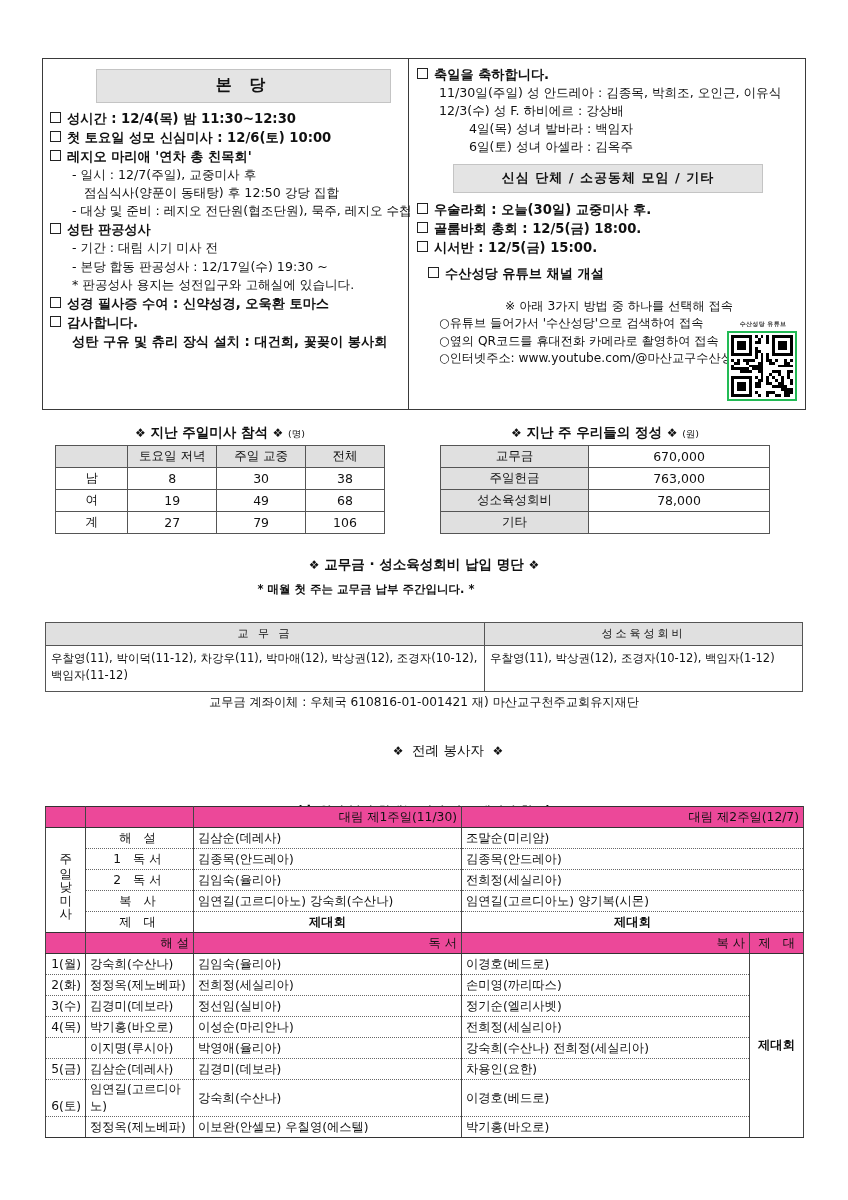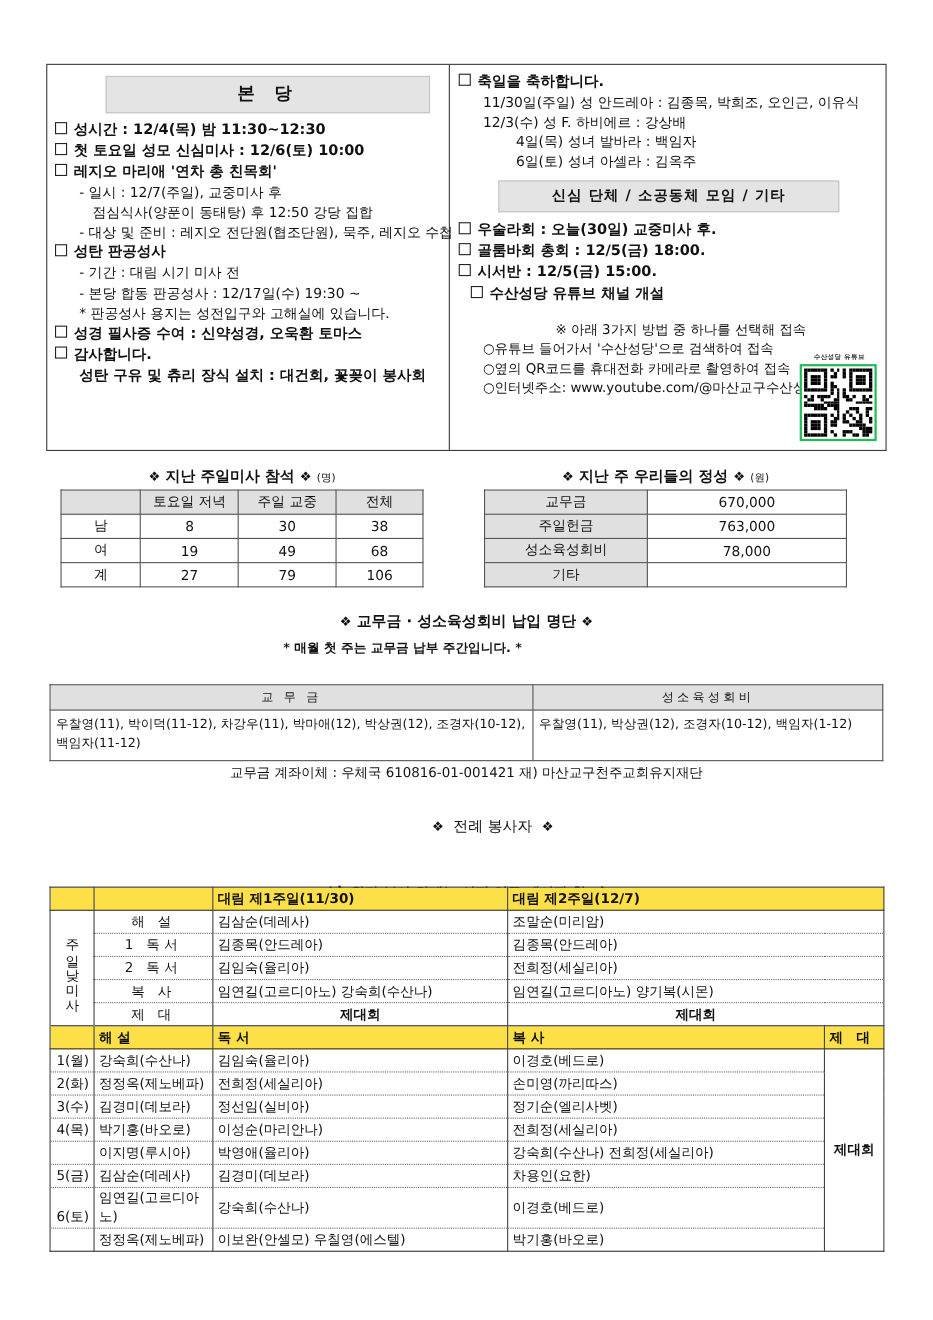--- a/index.html
+++ b/index.html
@@ -221,23 +221,23 @@
   table.vol td, table.vol th {
     border-left: 1px solid #444;
     border-right: 1px solid #444;
     border-top: 1px dotted #666;
     border-bottom: 1px dotted #666;
     height: 21px;
     padding: 1px 4px;
     box-sizing: border-box;
   }
   table.vol .hdr {
-    background: #fde047;
-    text-align: left;
-    font-weight: bold;
+    background: #ec4899;
+    text-align: right;
+    font-weight: normal;
     border-top: 1.4px solid #333;
     border-bottom: 1.4px solid #333;
   }
   table.vol .solidbot { border-bottom: 1.4px solid #333; }
   .c-role { text-align: center; letter-spacing: 4px; width: 108px; }
   .c-vert {
     width: 40px; text-align: center;
     letter-spacing: 0px; line-height: 1.15; font-size: 12.5px;
   }
   .vert-txt {
@@ -285,21 +285,21 @@
       <div class="line reg indentbul">12/3(수) 성 F. 하비에르 : 강상배</div>
       <div class="line reg indent3">4일(목) 성녀 발바라 : 백임자</div>
       <div class="line reg indent3">6일(토) 성녀 아셀라 : 김옥주</div>
 
       <div class="banner2">신심 단체 / 소공동체 모임 / 기타</div>
 
       <div class="line"><span class="bullet"></span><span>우술라회 : 오늘(30일) 교중미사 후.</span></div>
       <div class="line"><span class="bullet"></span><span>골룸바회 총회 : 12/5(금) 18:00.</span></div>
       <div class="line"><span class="bullet"></span><span>시서반 : 12/5(금) 15:00.</span></div>
 
-      <div class="line" style="margin-top:1px;padding-left:11px;"><span class="bullet"></span><span>수산성당 유튜브 채널 개설</span></div>
+      <div class="line" style="margin-top:7px;padding-left:11px;"><span class="bullet"></span><span>수산성당 유튜브 채널 개설</span></div>
       <div class="line sm indentbul" style="margin-top:15px;text-align:center;">※ 아래 3가지 방법 중 하나를 선택해 접속</div>
       <div class="line sm indentbul">○유튜브 들어가서 '수산성당'으로 검색하여 접속</div>
       <div class="line sm indentbul">○옆의 QR코드를 휴대전화 카메라로 촬영하여 접속</div>
       <div class="line sm indentbul">○인터넷주소: www.youtube.com/@마산교구수산성당</div>
 
       <div class="qr-wrap">
         <div class="qr-cap">수산성당 유튜브</div>
         <div class="qr-box">
           <div class="qr-grid" id="qrgrid">
               <i class="on"></i>

